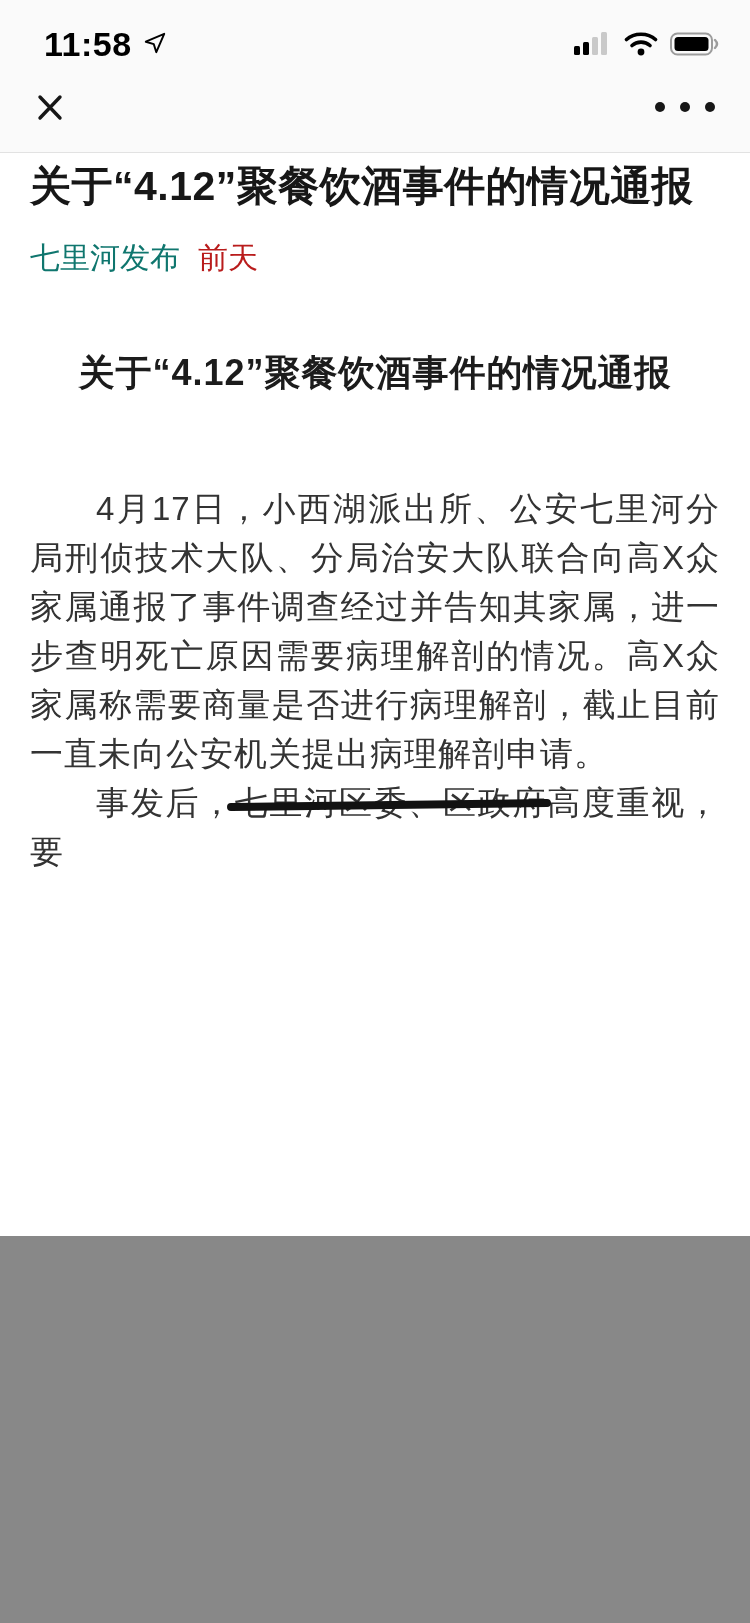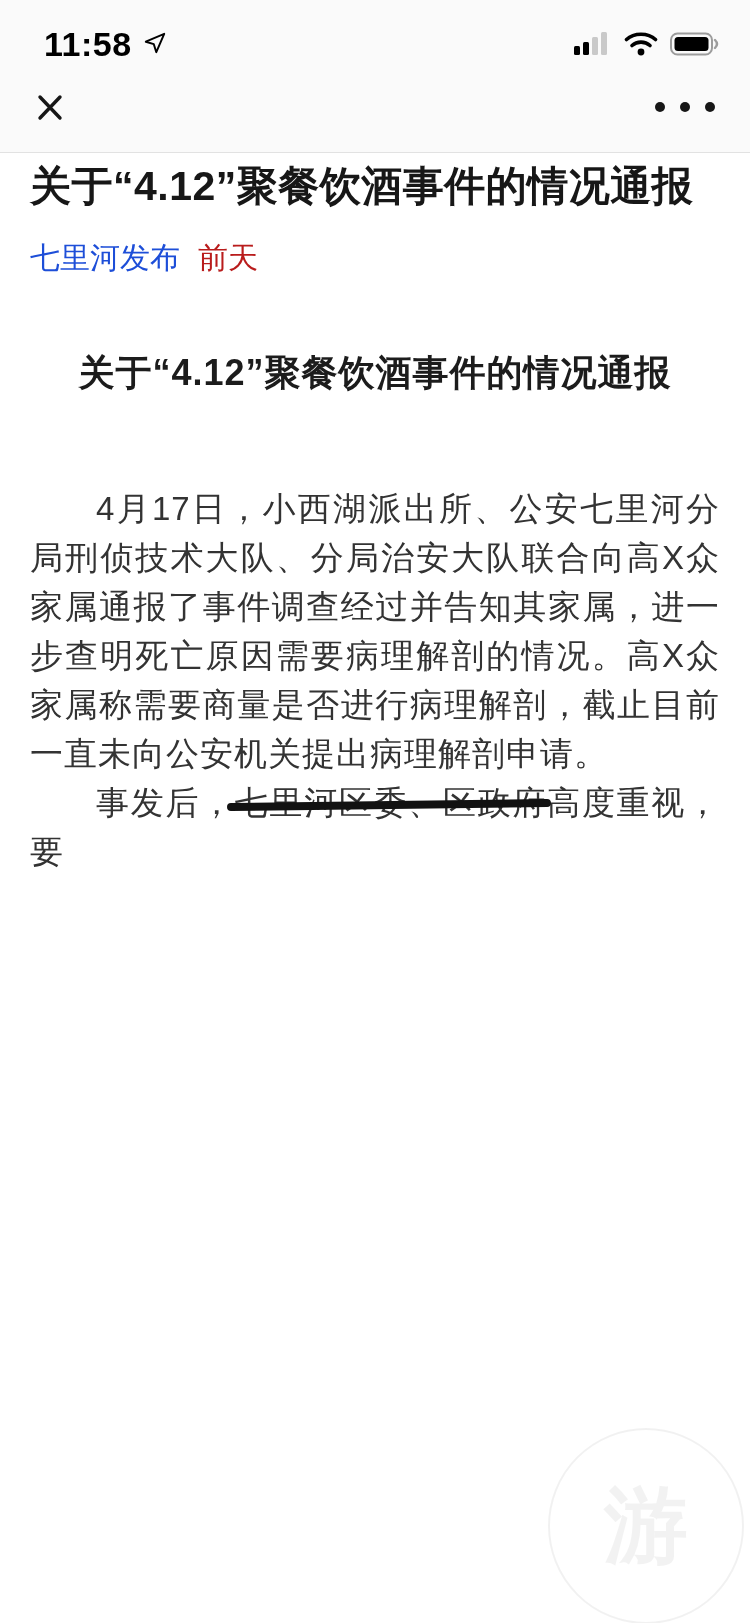--- a/index.html
+++ b/index.html
@@ -1,19 +1,19 @@
 <!DOCTYPE html>
 <html><head>
 <meta charset="utf-8">
 <style>
   html, body { margin: 0; padding: 0; background: #888; }
   .screen {
     position: relative;
     width: 750px;
-    height: 1623px;
+    height: 1236px;
     margin: 0 auto;
     background: #ffffff;
     overflow: hidden;
     font-family: "Liberation Sans", "DejaVu Sans", sans-serif;
     color: #333;
   }
   
   .chrome {
     background: #fafafa;
     border-bottom: 1px solid #e2e2e2;
@@ -52,21 +52,21 @@
     font-weight: 700;
     color: #171717;
     letter-spacing: 0.5px;
   }
   .byline {
     margin-top: 26px;
     font-size: 30px;
     display: flex;
     align-items: baseline;
   }
-  .byline .source { color: #1d4ed8; text-decoration: none; }
+  .byline .source { color: #0f766e; text-decoration: none; }
   .byline .date { color: #b91c1c; margin-left: 18px; }
   .body-title {
     margin: 70px 0 0 0;
     text-align: center;
     font-size: 36px;
     font-weight: 700;
     color: #1c1c1c;
     letter-spacing: 1px;
   }
   .article-body { margin-top: 86px; }

